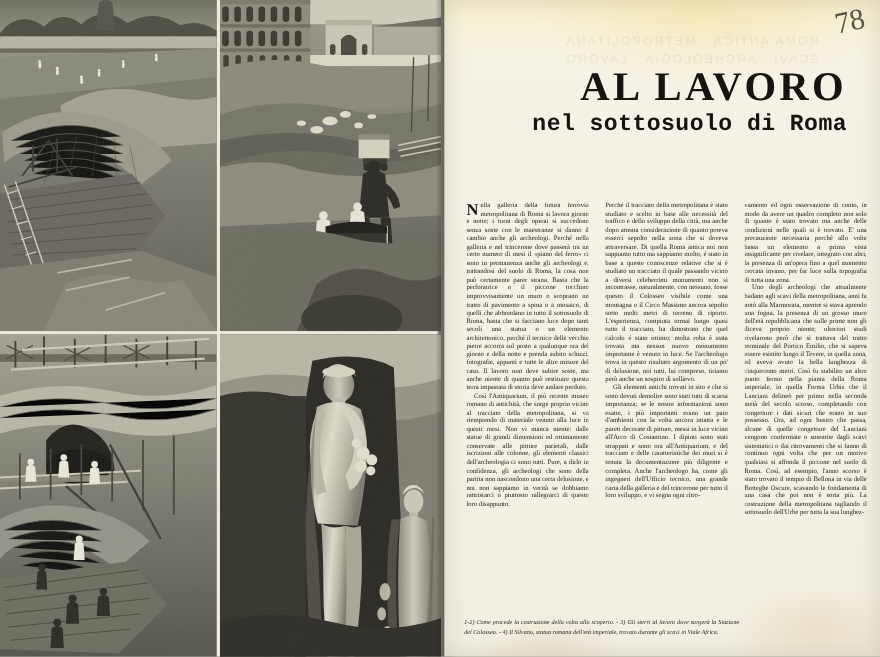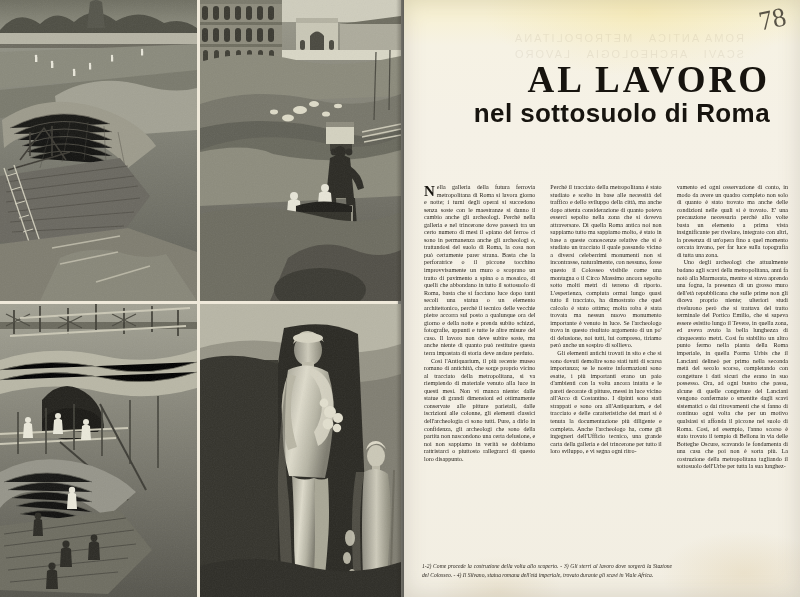--- a/index.html
+++ b/index.html
@@ -114,23 +114,23 @@
   }
   .hl-main {
     font-family: "Liberation Serif", serif;
     font-weight: bold;
     font-size: 37px;
     letter-spacing: 3px;
     line-height: 40px;
     white-space: nowrap;
   }
   .hl-sub {
-    font-family: Liberation Sans, sans-serif;
+    font-family: Liberation Mono, monospace;
     font-weight: bold;
-    font-size: 26px;
+    font-size: 21px;
     line-height: 27px;
     letter-spacing: 0.4px;
     white-space: nowrap;
     padding-left: 16px;
   }
   .hl-sub.wide { letter-spacing: 1.6px; }
 
   
   .columns {
     position: absolute;

